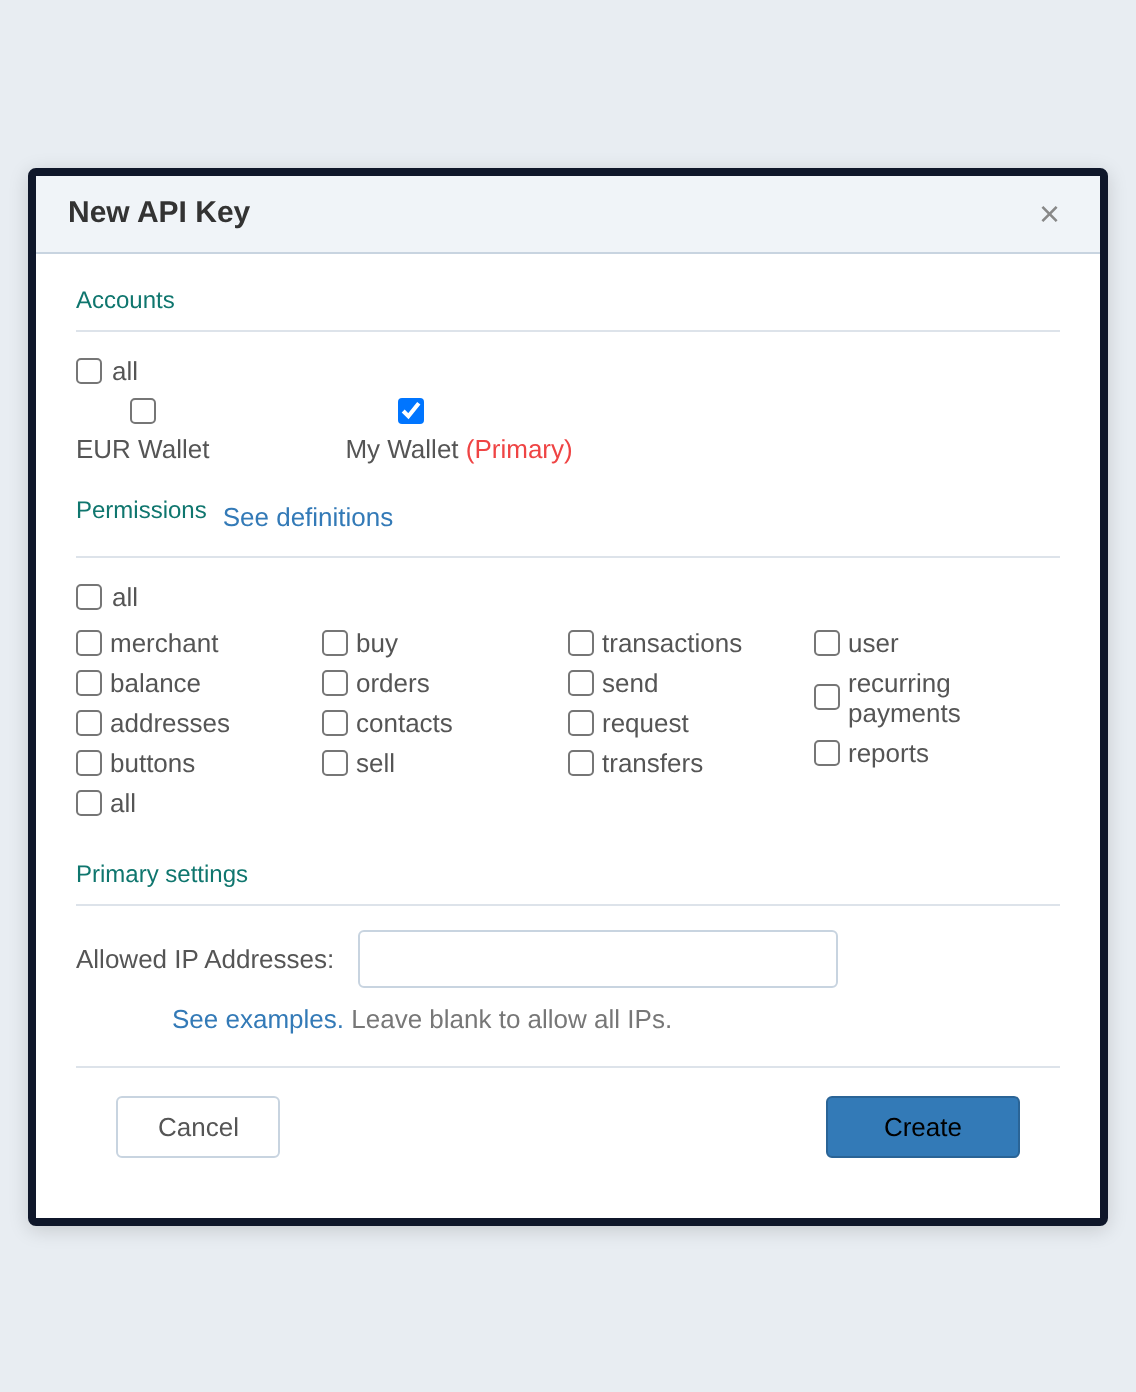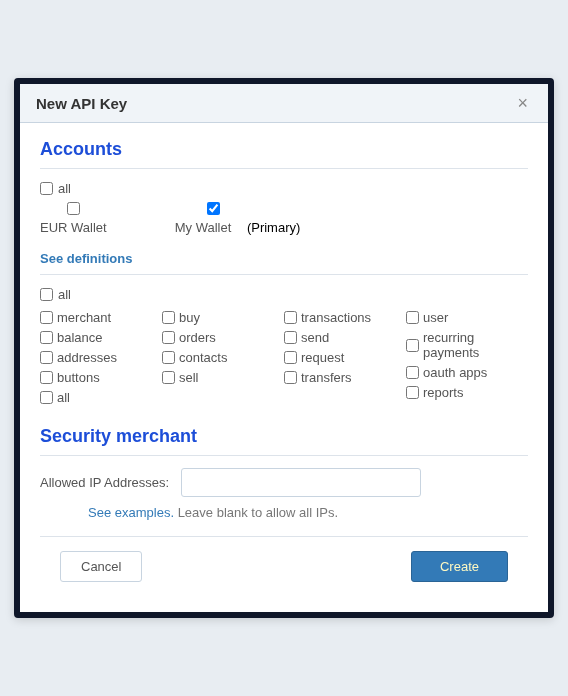--- a/index.html
+++ b/index.html
@@ -8,21 +8,21 @@
       font-size: 13px;
       background: #e8edf2;
       display: flex;
       justify-content: center;
       align-items: center;
       width: 568px;
       height: 696px;
     }
     .modal {
       background: #fff;
-      border: 6px solid #0f172a;
+      border: 4px solid #0f172a;
       border-radius: 4px;
       width: 540px;
       box-shadow: 0 2px 10px rgba(0,0,0,0.15);
       overflow: hidden;
     }
     .modal-header {
       background: #f0f4f8;
       border-bottom: 1px solid #c8d4e0;
       padding: 10px 16px;
       display: flex;
@@ -40,23 +40,23 @@
       font-size: 18px;
       color: #888;
       cursor: pointer;
       padding: 0 4px;
       line-height: 1;
     }
     .modal-body {
       padding: 16px 20px;
     }
     .section-title {
-      font-size: 18px;
-      font-weight: bold;
-      color: #1d4ed8;
+      font-size: 12px;
+      font-weight: normal;
+      color: #0f766e;
       margin-bottom: 8px;
     }
     .divider {
       border: none;
       border-top: 1px solid #dde3ea;
       margin-bottom: 12px;
     }
     .checkbox-row {
       display: flex;
       align-items: center;
@@ -88,35 +88,33 @@
     .wallet-item label {
       color: #555;
       font-size: 13px;
       cursor: pointer;
     }
     .my-wallet-label {
       color: #555;
       padding-left: 48px;
     }
     .primary-text {
-      color: #000000;
-      margin-left: 12px;
+      color: #ef4444;
     }
     .permissions-header {
       display: flex;
       align-items: center;
       gap: 8px;
       margin-bottom: 8px;
     }
     .see-definitions {
       font-size: 13px;
       color: #337ab7;
       text-decoration: none;
       cursor: pointer;
-      font-weight: bold;
     }
     .permissions-grid {
       display: grid;
       grid-template-columns: 1fr 1fr 1fr 1fr;
       gap: 4px 0;
       margin-top: 8px;
     }
     .perm-item {
       display: flex;
       align-items: center;
@@ -187,21 +185,21 @@
       font-size: 13px;
       color: #555;
       cursor: pointer;
     }
     .btn-create {
       background: #337ab7;
       border: 1px solid #2a6496;
       border-radius: 3px;
       padding: 7px 28px;
       font-size: 13px;
-      color: #fef9c3;
+      color: #000000;
       cursor: pointer;
     }
   </style>
 </head>
 <body>
 
 <div class="modal">
   <div class="modal-header">
     <span class="modal-title">New API Key</span>
     <button class="close-btn">×</button>
@@ -224,20 +222,21 @@
         <input type="checkbox" id="my-wallet" checked="" style="">
         <label for="my-wallet">
           <span class="my-wallet-label">My Wallet</span>
           <span class="primary-text"> <span>(Primary)</span></span>
         </label>
       </div>
     </div>
 
     <div class="security-section">
       <div class="permissions-header">
+        <span class="section-title">Permissions</span>
         <a class="see-definitions">See definitions</a>
       </div>
       <hr class="divider">
 
       <div class="checkbox-row all-perms-row">
         <input type="checkbox" id="perm-all-top" style="">
         <label for="perm-all-top">all</label>
       </div>
 
       <div class="permissions-grid">
@@ -306,33 +305,29 @@
         <div>
           <div class="perm-item">
             <input type="checkbox" id="perm-user" style="">
             <label for="perm-user">user</label>
           </div>
           <div class="perm-item">
             <input type="checkbox" id="perm-recurring" style="">
             <label for="perm-recurring">recurring payments</label>
           </div>
           <div class="perm-item">
-            <input type="checkbox" id="perm-oauth" style="">
-            <label for="perm-oauth">oauth apps</label>
-          </div>
-          <div class="perm-item">
             <input type="checkbox" id="perm-reports" style="">
             <label for="perm-reports">reports</label>
           </div>
         </div>
       </div>
     </div>
 
     <div class="security-section">
-      <div class="section-title">Security merchant</div>
+      <div class="section-title">Primary settings</div>
       <hr class="divider">
       <div class="allowed-ip-row">
         <span class="allowed-ip-label">Allowed IP Addresses:</span>
         <input type="text" class="ip-input" style="">
       </div>
       <div class="ip-hint">
         <a>See examples.</a>
         <span> Leave blank to allow all IPs.</span>
       </div>
     </div>

